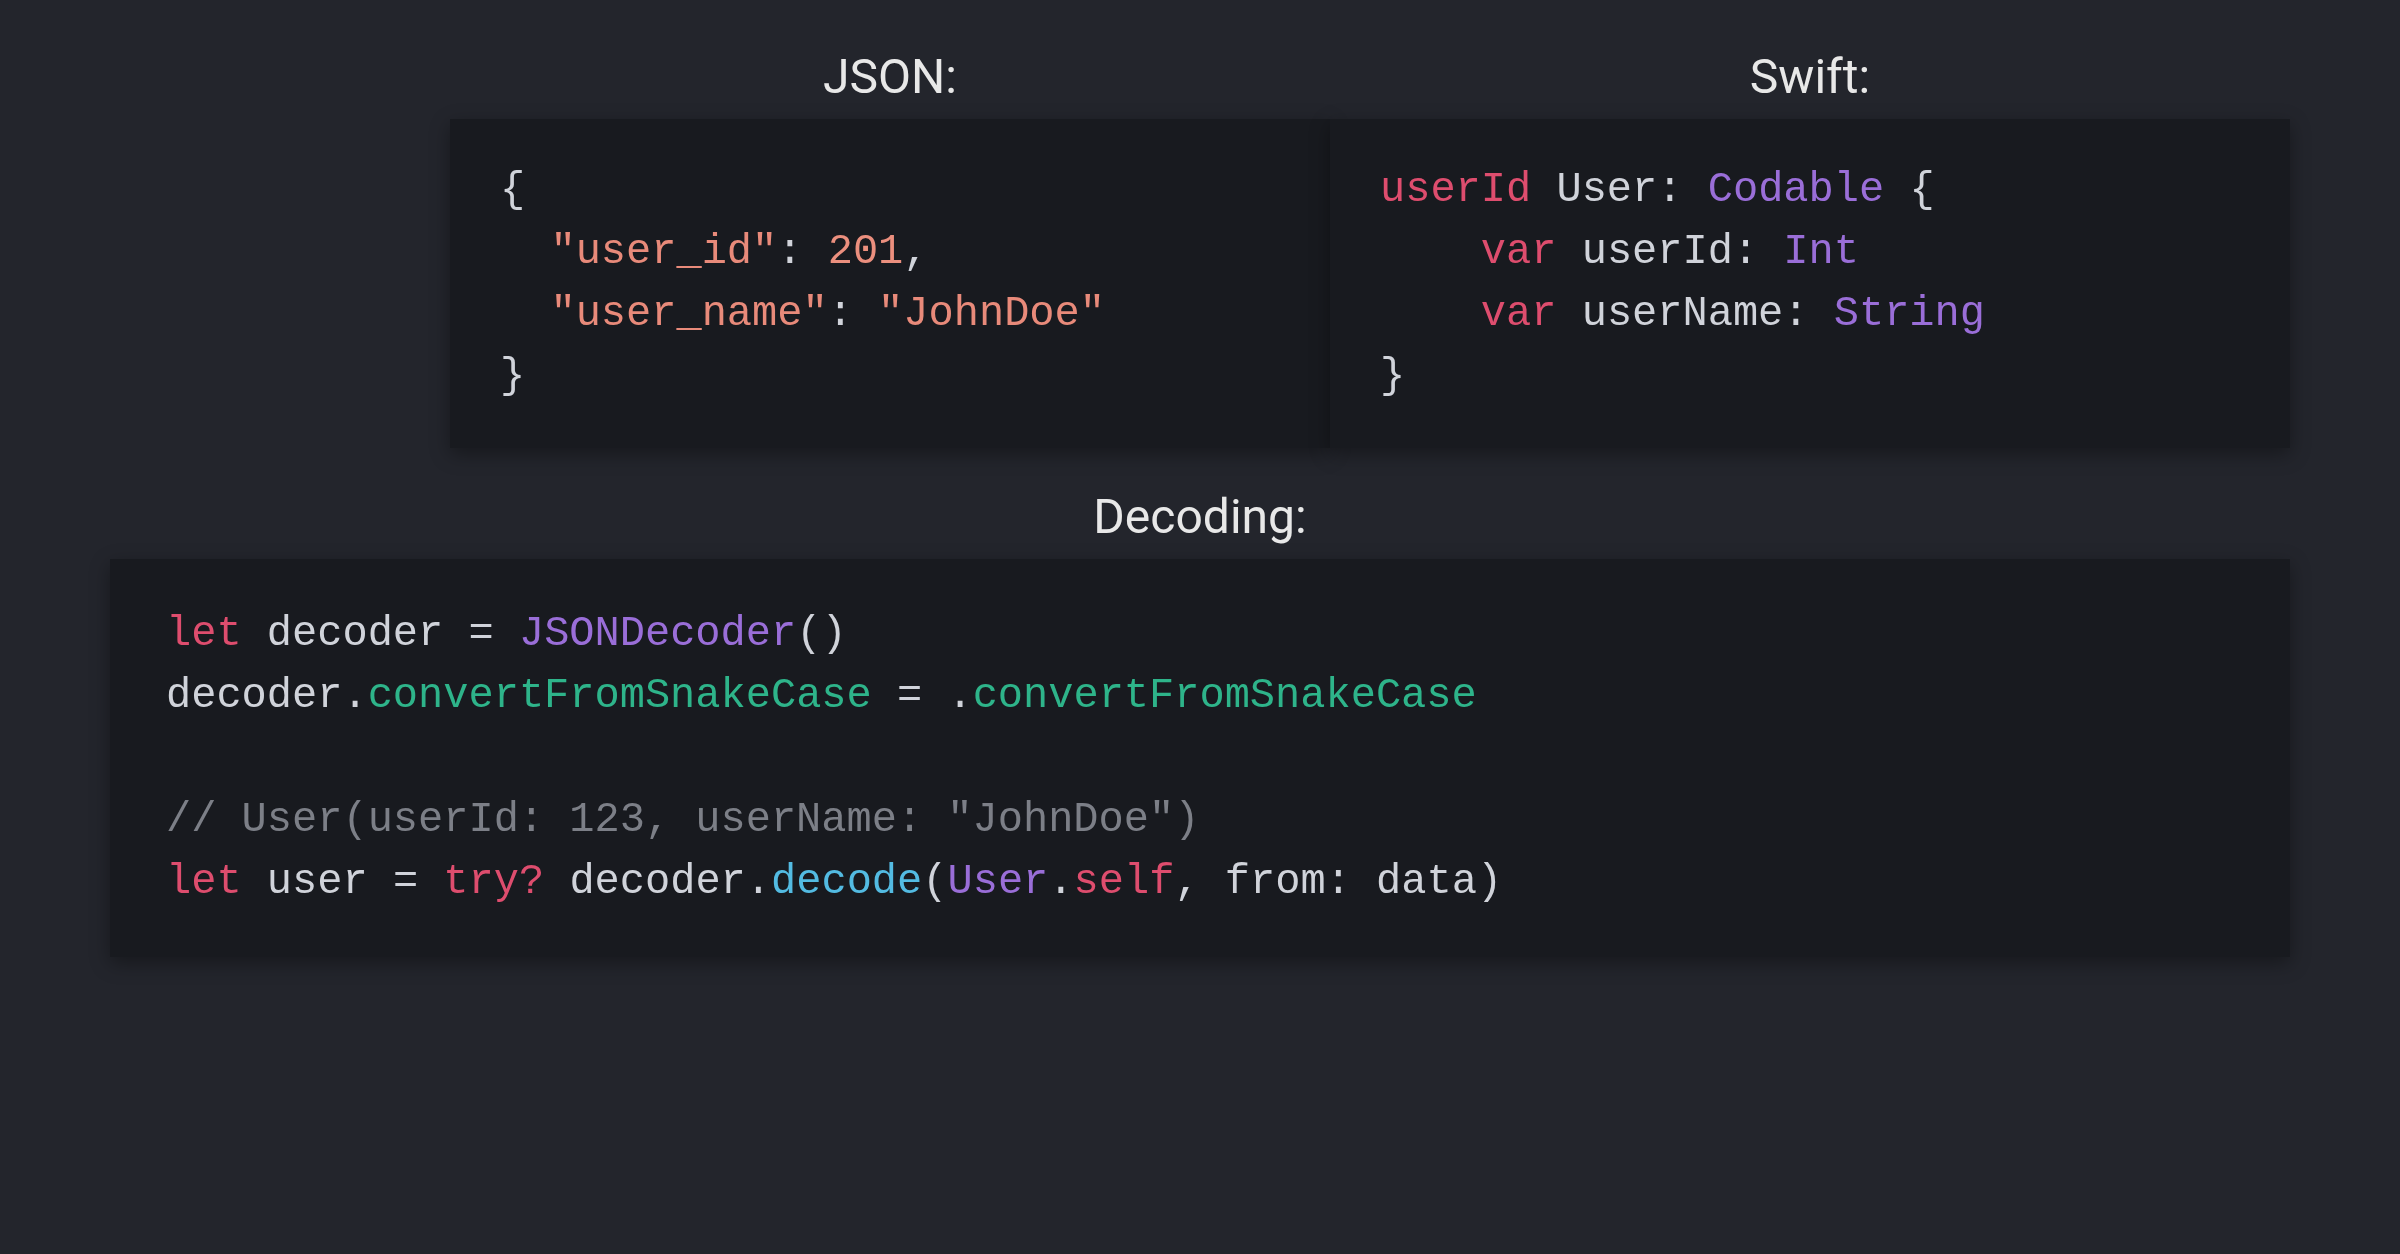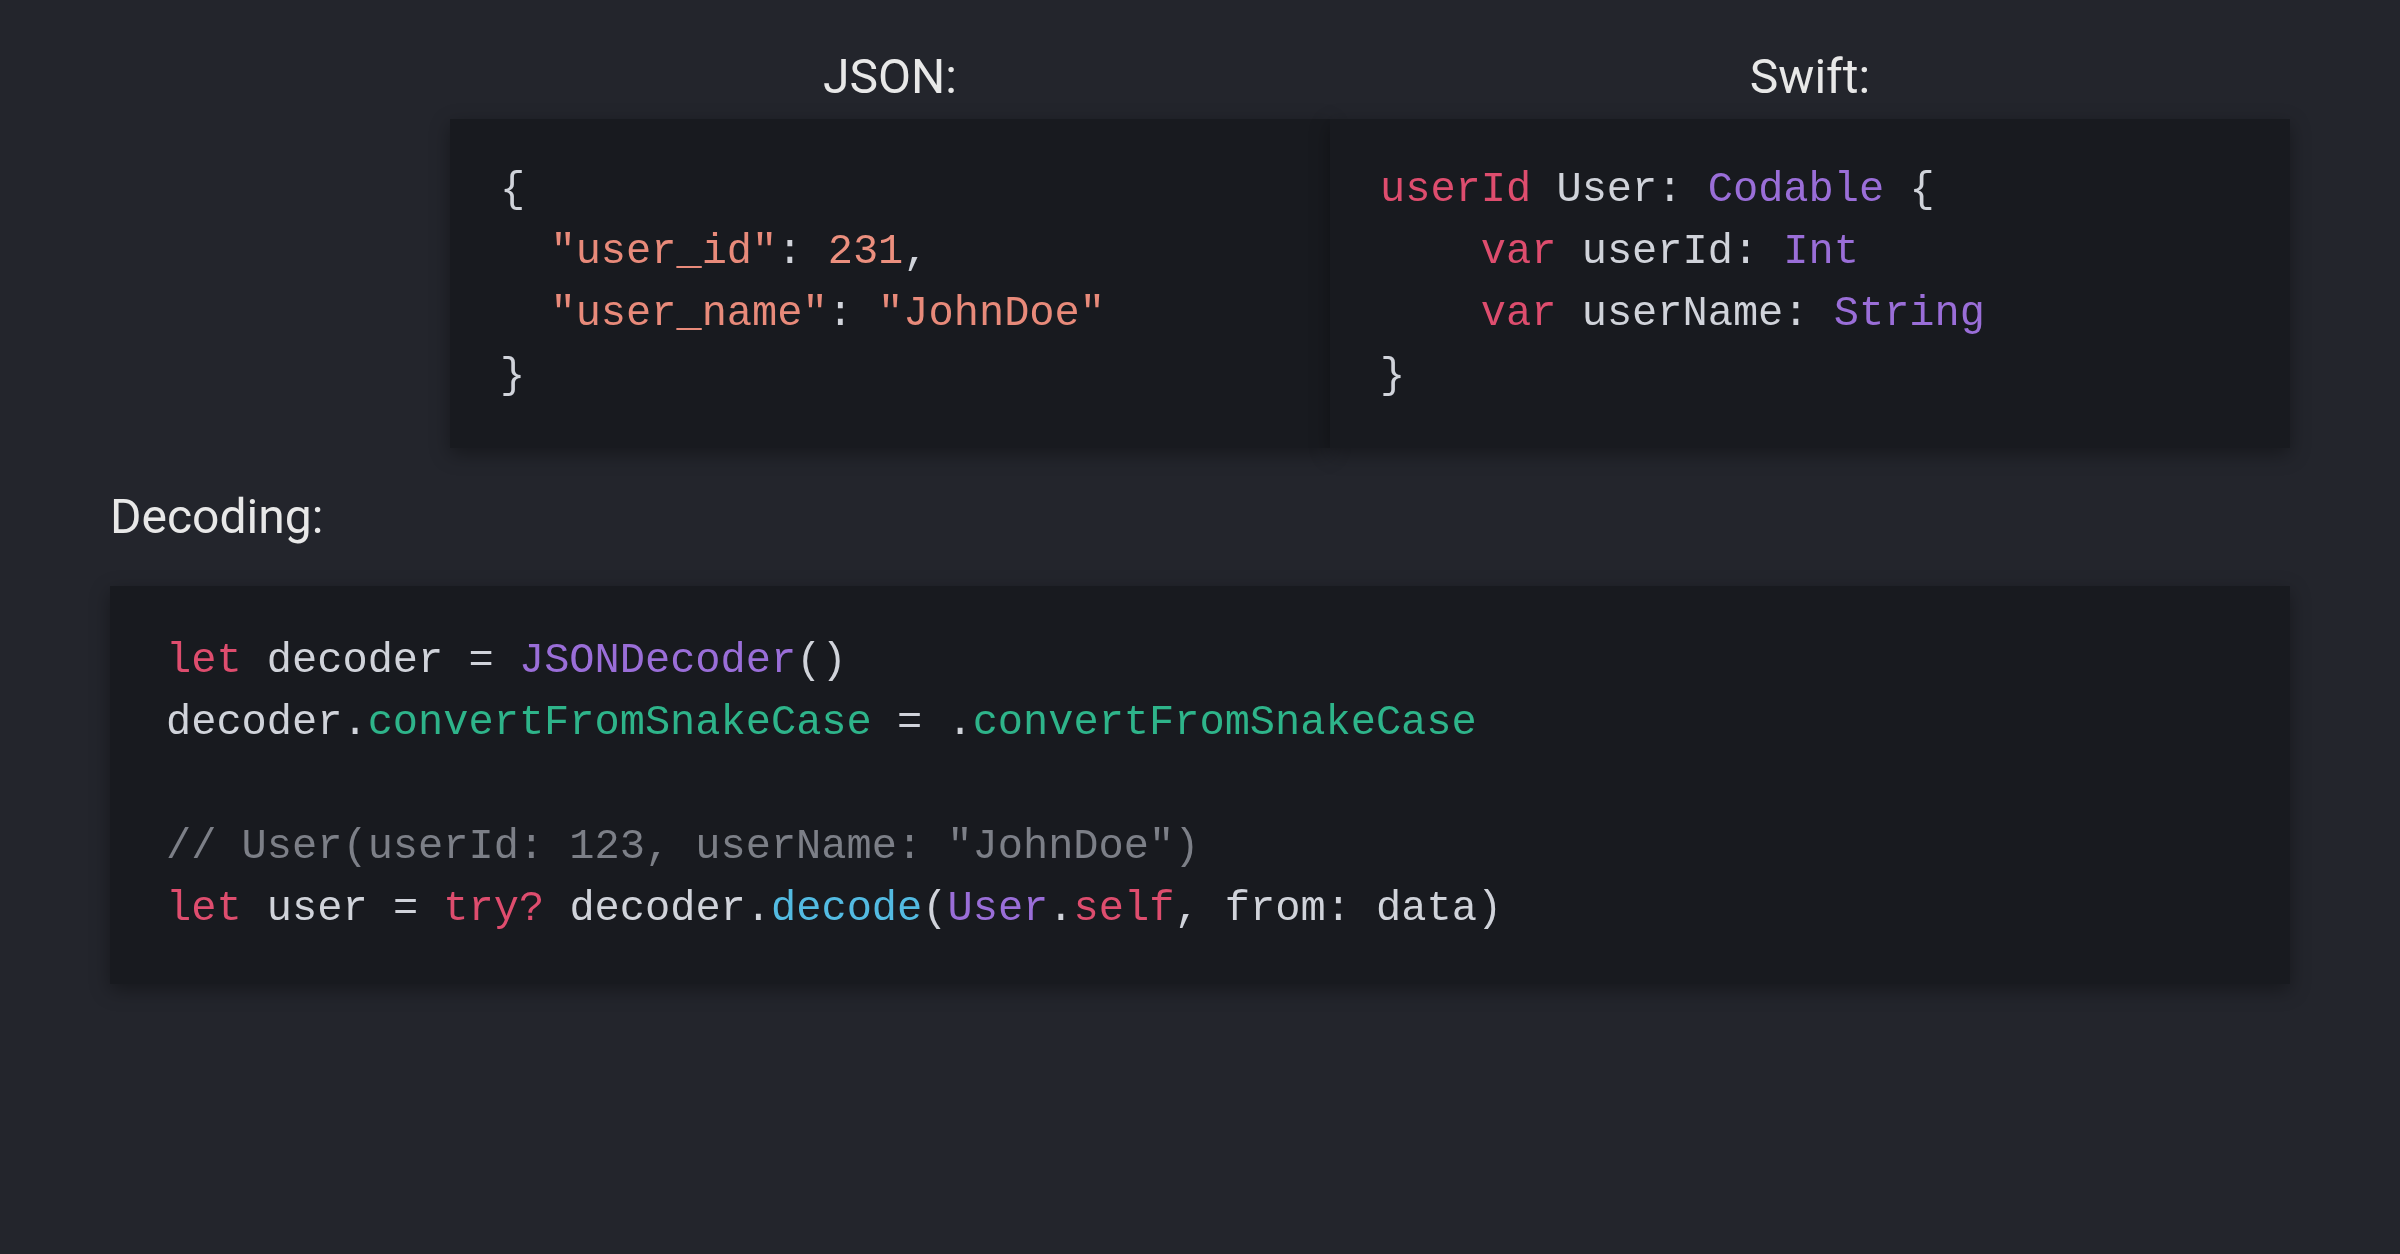--- a/index.html
+++ b/index.html
@@ -62,22 +62,21 @@
     font-family: "SF Mono", ui-monospace, Menlo, Monaco, Consolas, "Liberation Mono", monospace;
     font-size: 42px;
     line-height: 1.48;
     color: var(--fg);
     white-space: pre;
   }
   .row-bottom {
     margin-top: 40px;
     display: flex;
     flex-direction: column;
-    align-items: flex-start;
-    gap: 27px;
+    align-items: center;
   }
   .row-bottom .codebox {
     width: 100%;
     padding: 44px 56px;
   }
   
   .tk-str     { color: var(--string); }
   .tk-num     { color: var(--number); }
   .tk-kw-red  { color: var(--keyword-red); }
   .tk-kw-grn  { color: var(--keyword-green); }
@@ -91,21 +90,21 @@
 <body>
 
 <div class="canvas">
 
   <div class="row-top">
 
     <div class="col left">
       <div class="title">JSON:</div>
       <div class="codebox">
 <pre><span class="tk-punc">{</span>
-  <span class="tk-str">"user_id"</span><span class="tk-punc">:</span> <span class="tk-num">231</span><span class="tk-punc">,</span>
+  <span class="tk-str">"user_id"</span><span class="tk-punc">:</span> <span class="tk-num">201</span><span class="tk-punc">,</span>
   <span class="tk-str">"user_name"</span><span class="tk-punc">:</span> <span class="tk-str">"JohnDoe"</span>
 <span class="tk-punc">}</span></pre>
       </div>
     </div>
 
     <div class="col right">
       <div class="title">Swift:</div>
       <div class="codebox">
 <pre><span class="tk-kw-red">userId</span> <span class="tk-id">User</span><span class="tk-punc">:</span> <span class="tk-type">Codable</span> <span class="tk-punc">{</span>
     <span class="tk-kw-red">var</span> <span class="tk-id">userId</span><span class="tk-punc">:</span> <span class="tk-type">Int</span>

